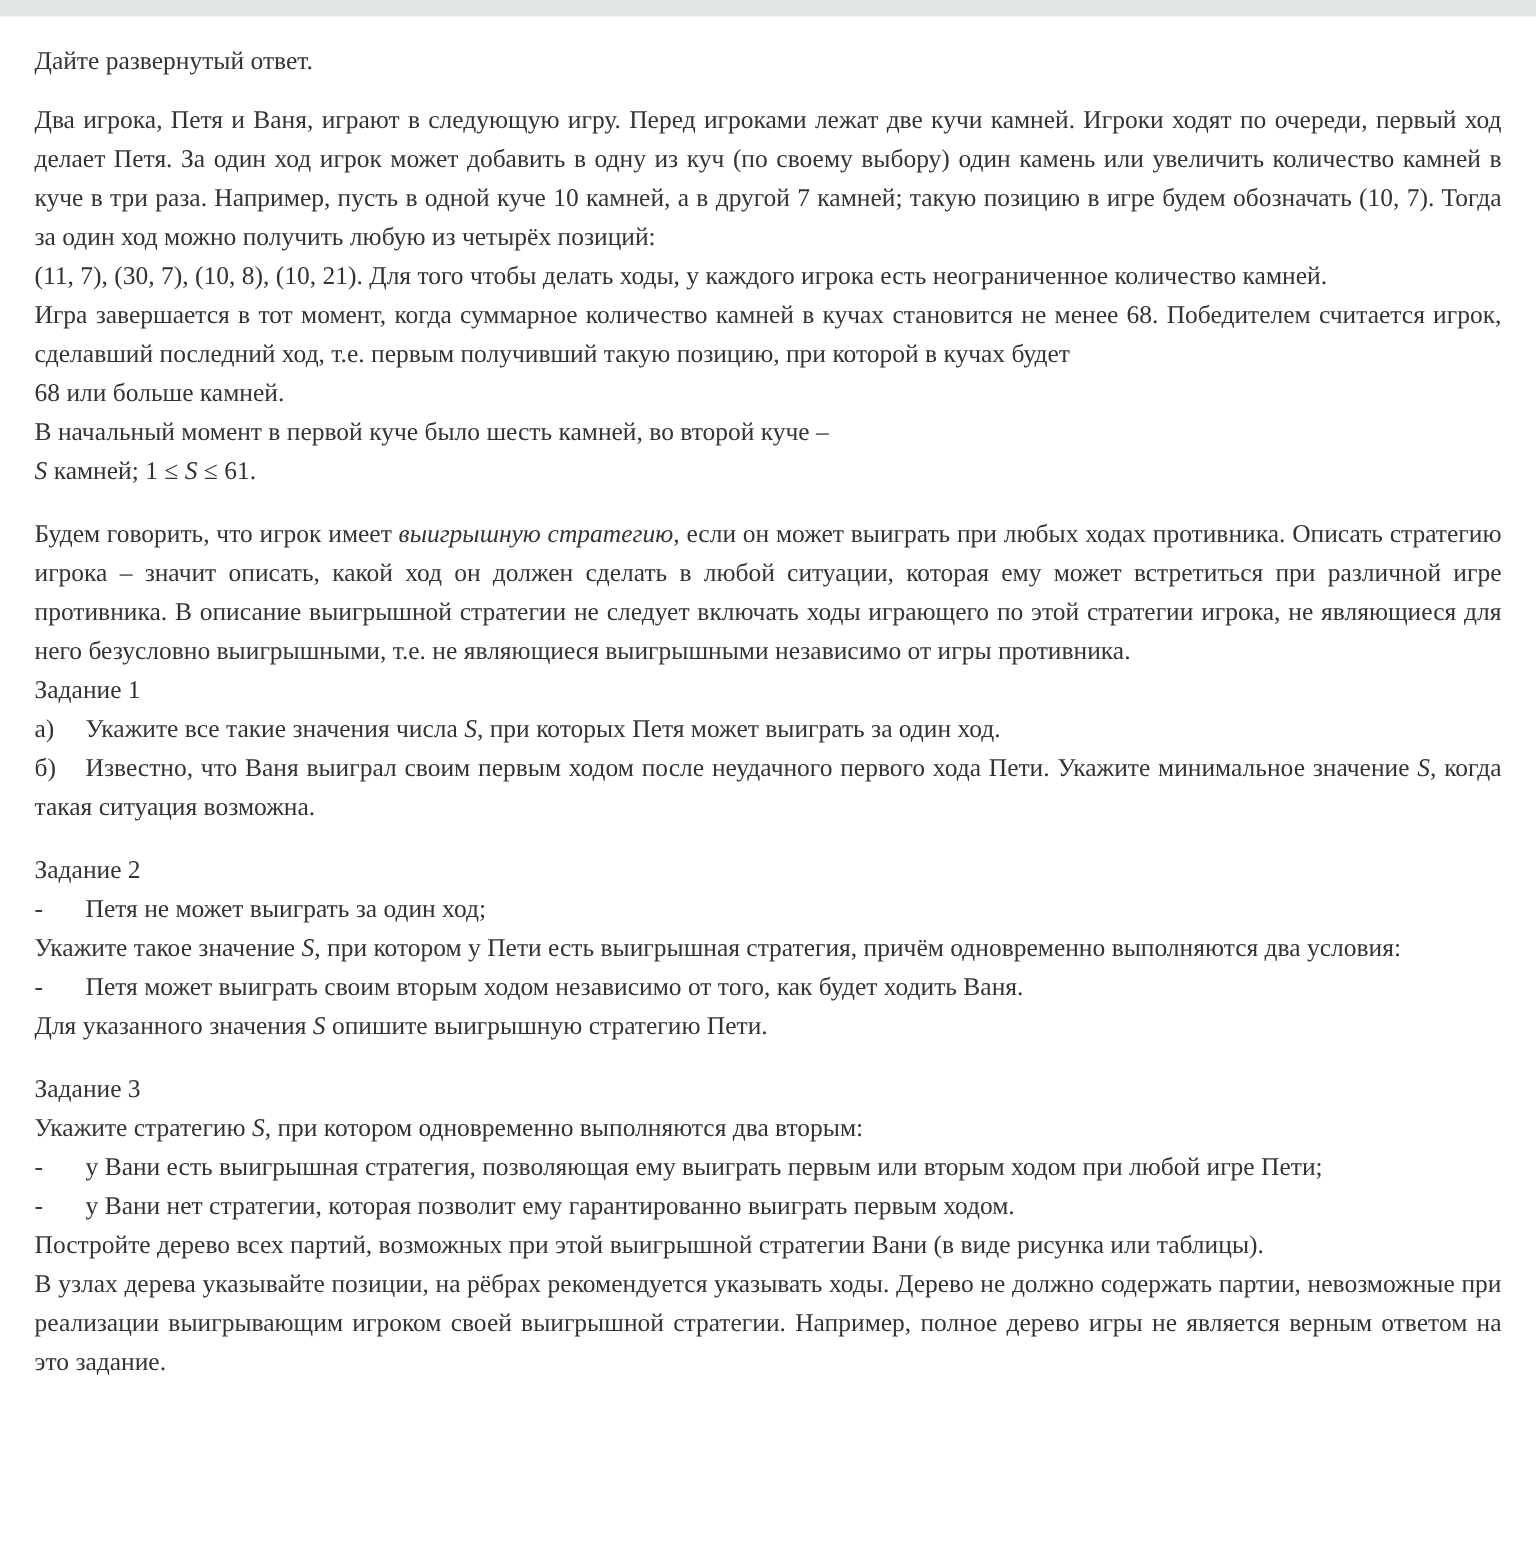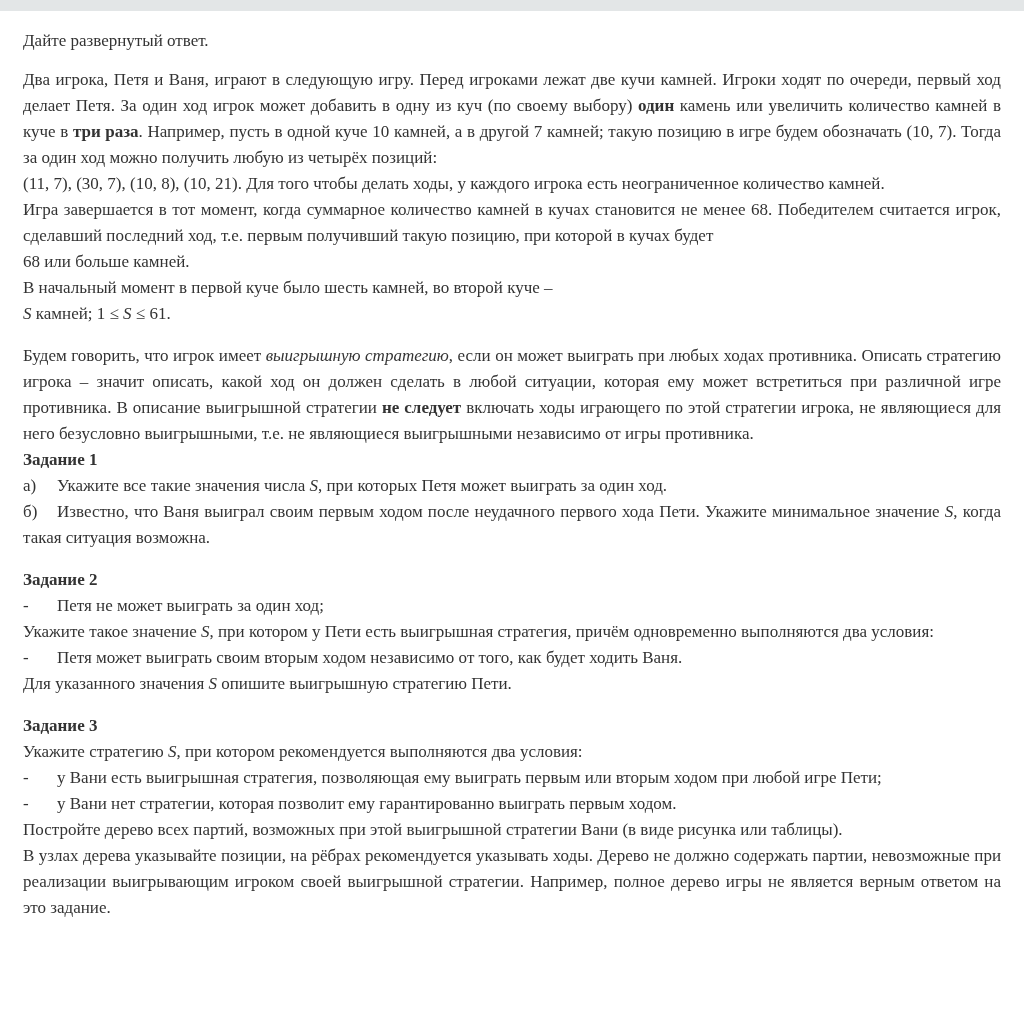--- a/index.html
+++ b/index.html
@@ -24,26 +24,26 @@
   .doc {
     padding: 17px 23px 0 23px;
   }
   p { margin: 0; }
   .just { text-align: justify; }
   .gap { margin-top: 16px; }
   .title {
     font-weight: normal;
     margin-bottom: 13px;
   }
-  .heading { font-weight: bold; }
+  .heading { font-weight: normal; }
   .marker {
     display: inline-block;
     width: 34px;
   }
-  b { font-weight: bold; margin-top: 29px; }
+  b { font-weight: normal; margin-top: 29px; }
   i { font-style: italic; }
 </style>
 </head>
 <body>
 
 <div class="top-bar"></div>
 
 <div class="doc">
 
   <p class="title">Дайте развернутый ответ.</p>
@@ -74,21 +74,21 @@
   <p><span class="marker">-</span><span>Петя не может выиграть за один ход;</span></p>
 
   <p><span>Укажите такое значение </span><i>S</i><span>, при котором у Пети есть выигрышная стратегия, причём одновременно выполняются два условия:</span></p>
 
   <p><span class="marker">-</span><span>Петя может выиграть своим вторым ходом независимо от того, как будет ходить Ваня.</span></p>
 
   <p><span>Для указанного значения </span><i>S</i><span> опишите выигрышную стратегию Пети.</span></p>
 
   <p class="heading gap">Задание 3</p>
 
-  <p><span>Укажите стратегию </span><i>S</i><span>, при котором рекомендуется выполняются два условия:</span></p>
+  <p><span>Укажите стратегию </span><i>S</i><span>, при котором одновременно выполняются два вторым:</span></p>
 
   <p><span class="marker">-</span><span>у Вани есть выигрышная стратегия, позволяющая ему выиграть первым или вторым ходом при любой игре Пети;</span></p>
 
   <p><span class="marker">-</span><span>у Вани нет стратегии, которая позволит ему гарантированно выиграть первым ходом.</span></p>
 
 
   <p>Постройте дерево всех партий, возможных при этой выигрышной стратегии Вани (в виде рисунка или таблицы).</p>
 
   <p class="just">В узлах дерева указывайте позиции, на рёбрах рекомендуется указывать ходы. Дерево не должно содержать партии, невозможные при реализации выигрывающим игроком своей выигрышной стратегии. Например, полное дерево игры не является верным ответом на это задание.</p>
 

